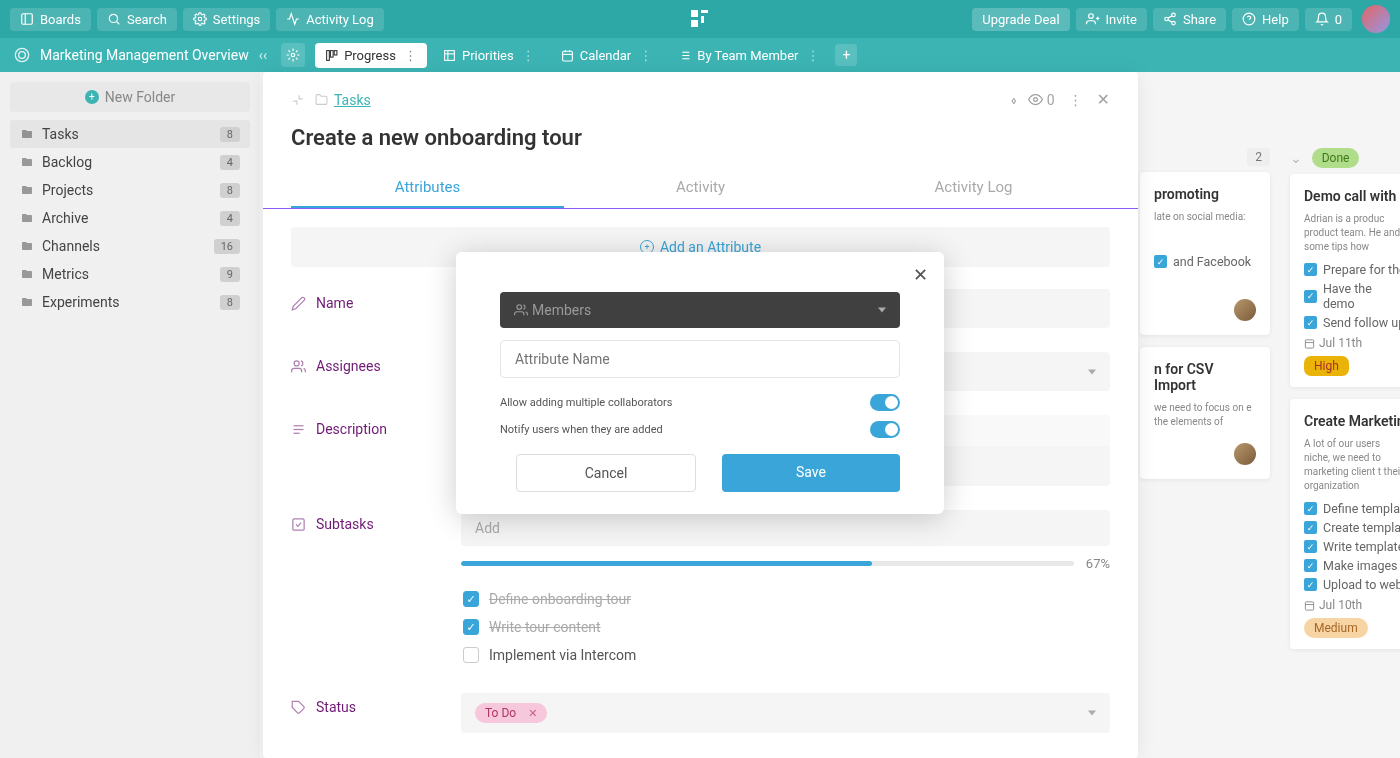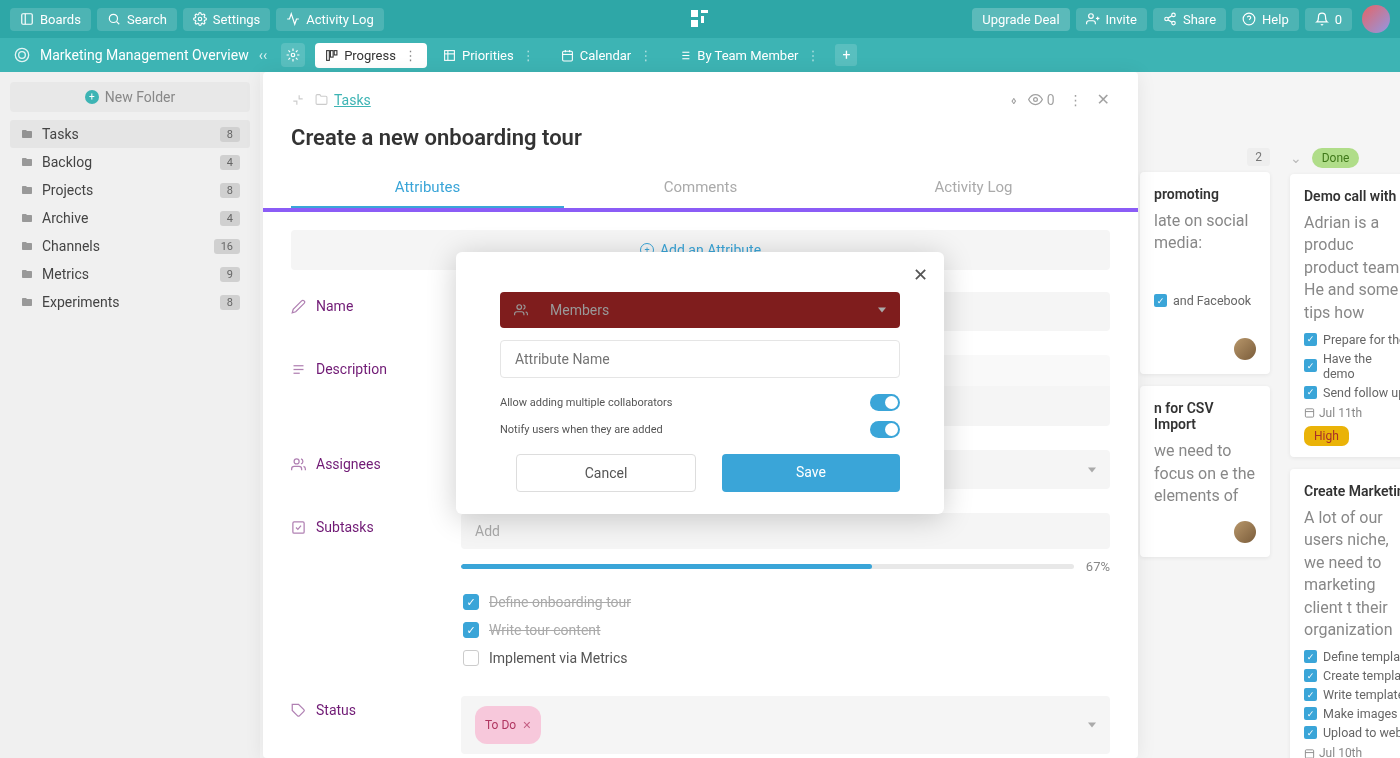--- a/index.html
+++ b/index.html
@@ -44,21 +44,21 @@
 
 .detail-panel { position: absolute; left: 263px; top: 72px; width: 875px; height: 686px; background: #fff; box-shadow: 0 2px 20px rgba(0,0,0,0.08); z-index: 10; border-radius: 4px; overflow-y: auto; }
 .detail-head { display: flex; align-items: center; padding: 18px 28px 12px; gap: 10px; }
 .dh-collapse { opacity: 0.5; cursor: pointer; font-size: 14px; color: #888; }
 .dh-breadcrumb { display: flex; align-items: center; gap: 6px; font-size: 14px; }
 .dh-breadcrumb a { color: #3db4b4; text-decoration: underline; }
 .dh-folder-icon { opacity: 0.5; }
 .dh-right { margin-left: auto; display: flex; gap: 14px; align-items: center; opacity: 0.55; font-size: 14px; color: #555; }
 .dh-right .nav { letter-spacing: -3px; }
 .detail-title { font-size: 22px; font-weight: 600; color: #333; padding: 4px 28px 14px; }
-.detail-tabs { display: flex; border-bottom: 4px solid #8b5cf6; padding: 0 28px; margin-top: 4px; }
+.detail-tabs { display: flex; border-bottom: 1px solid #8b5cf6; padding: 0 28px; margin-top: 4px; }
 .dtab { flex: 1; text-align: center; padding: 10px; font-size: 15px; color: #aaa; cursor: pointer; }
 .dtab.active { color: #3aa5d8; border-bottom: 2px solid #3aa5d8; }
 
 .detail-body { padding: 18px 28px; }
 .add-attr { background: #f5f5f5; border-radius: 4px; padding: 12px; text-align: center; color: #3aa5d8; font-size: 14px; margin-bottom: 22px; cursor: pointer; display: flex; align-items: center; justify-content: center; gap: 6px; }
 .add-attr .plus-circ { width: 14px; height: 14px; border: 1.5px solid #3aa5d8; border-radius: 50%; display: inline-flex; align-items: center; justify-content: center; font-size: 9px; line-height: 1; }
 
 .attr-row { display: flex; align-items: flex-start; margin-bottom: 24px; gap: 20px; }
 .attr-label { width: 150px; display: flex; align-items: center; gap: 10px; color: #701a75; font-size: 14px; padding-top: 6px; }
 .attr-label .aicon { width: 15px; height: 15px; opacity: 0.55; flex-shrink: 0; }
@@ -76,46 +76,46 @@
 .progress-fill { height: 100%; background: #3aa5d8; border-radius: 3px; }
 .progress-pct { color: #888; font-size: 13px; }
 
 .subtask-item { display: flex; align-items: center; gap: 10px; padding: 6px 2px; font-size: 14px; }
 .chk { width: 16px; height: 16px; border: 1.5px solid #ccc; border-radius: 3px; display: inline-flex; align-items: center; justify-content: center; flex-shrink: 0; }
 .chk.checked { background: #3aa5d8; border-color: #3aa5d8; }
 .chk.checked::after { content: '✓'; color: #fff; font-size: 11px; }
 .subtask-item.done .stxt { color: #aaa; text-decoration: line-through; }
 .subtask-item .stxt { color: #555; }
 
-.tag-pill { display: inline-flex; align-items: center; gap: 6px; padding: 12px 10px; border-radius: 12px; font-size: 12px; }
+.tag-pill { display: inline-flex; align-items: center; gap: 12px; padding: 3px 10px; border-radius: 12px; font-size: 12px; }
 .tag-todo { background: #f7c8db; color: #b03560; }
 .tag-x { opacity: 0.7; cursor: pointer; font-size: 11px; }
 
 
 .modal-overlay { position: absolute; inset: 0; z-index: 50; display: flex; align-items: flex-start; justify-content: center; padding-top: 252px; }
 .modal { width: 488px; background: #fff; border-radius: 6px; box-shadow: 0 4px 30px rgba(0,0,0,0.2); padding: 14px 22px 22px; position: relative; }
 .modal-close { position: absolute; right: 16px; top: 12px; font-size: 18px; color: #555; cursor: pointer; }
 .modal-body { padding: 26px 22px 0; }
-.msel { background: #7f1d1d; border-radius: 4px; padding: 10px 14px; color: #999; font-size: 14px; display: flex; align-items: center; gap: 22px; margin-bottom: 12px; position: relative; }
+.msel { background: #404040; border-radius: 4px; padding: 10px 14px; color: #999; font-size: 14px; display: flex; align-items: center; gap: 4px; margin-bottom: 12px; position: relative; }
 .msel::after { content: ''; position: absolute; right: 14px; top: 50%; transform: translateY(-50%); width: 0; height: 0; border-left: 4px solid transparent; border-right: 4px solid transparent; border-top: 5px solid #aaa; }
 .minput { width: 100%; border: 1px solid #e5e5e5; border-radius: 4px; padding: 10px 14px; font-size: 14px; color: #999; margin-bottom: 16px; outline: none; }
 .mrow { display: flex; align-items: center; justify-content: space-between; font-size: 11px; color: #555; margin-bottom: 10px; }
 .toggle { width: 30px; height: 17px; background: #3aa5d8; border-radius: 10px; position: relative; cursor: pointer; }
 .toggle::after { content: ''; position: absolute; right: 2px; top: 2px; width: 13px; height: 13px; background: #fff; border-radius: 50%; }
 .mbtns { display: flex; gap: 10px; margin-top: 16px; }
 .mbtn { flex: 1; padding: 10px; border-radius: 4px; font-size: 14px; text-align: center; cursor: pointer; margin-left: 16px; }
 .mbtn.cancel { background: #fff; border: 1px solid #ddd; color: #555; }
 .mbtn.save { background: #3aa5d8; color: #fff; border: none; } 
 .col-head { display: flex; align-items: center; justify-content: flex-end; gap: 8px; padding: 6px 0; }
 .col-count { background: #eee; color: #777; padding: 2px 8px; border-radius: 3px; font-size: 12px; }
 .col-pill { padding: 3px 10px; border-radius: 12px; font-size: 12px; }
 .done-pill { background: #b0dd89; color: #3f7919; }
 .card { background: #fff; border-radius: 4px; box-shadow: 0 1px 4px rgba(0,0,0,0.07); padding: 14px; margin-bottom: 12px; font-size: 13px; color: #555; }
 .card-title { font-weight: 600; color: #333; font-size: 14px; margin-bottom: 8px; }
-.card-text { color: #888; font-size: 16px; margin-bottom: 8px; line-height: 1.4; }
+.card-text { color: #888; font-size: 10px; margin-bottom: 8px; line-height: 1.4; }
 .card-chk { display: flex; align-items: center; gap: 6px; font-size: 12.5px; color: #666; margin-bottom: 4px; }
 .card-chk .cc { width: 13px; height: 13px; background: #3aa5d8; border-radius: 2px; display: inline-flex; align-items: center; justify-content: center; color: #fff; font-size: 9px; }
 .card-date { display: flex; align-items: center; gap: 4px; font-size: 12px; color: #888; margin-top: 6px; }
 .card-avatar { width: 22px; height: 22px; border-radius: 50%; background: linear-gradient(135deg,#b8976b,#7a5c3a); margin-left: auto; }
 .pill-high { background: #eab308; color: #a83028; border-radius: 7px; }
 .pill-med { background: #f7d4a3; color: #a86628; }
 .col-chevron { color: #bbb; font-size: 14px; }
 
 svg { display: block; }
 </style>
@@ -431,73 +431,73 @@
           </svg>
         <span>0</span>
       </span>
       <span>⋮</span>
       <span style="font-size:16px;">✕</span>
     </div>
   </div>
   <div class="detail-title">Create a new onboarding tour</div>
   <div class="detail-tabs">
     <div class="dtab active">Attributes</div>
-    <div class="dtab">Comments</div>
+    <div class="dtab">Activity</div>
     <div class="dtab">Activity Log</div>
   </div>
   <div class="detail-body">
     <div class="add-attr">
       <span class="plus-circ">+</span>
       <span>Add an Attribute</span>
     </div>
 
     <div class="attr-row">
       <div class="attr-label">
           <svg class="aicon" viewBox="0 0 24 24" fill="none" stroke="currentColor" stroke-width="2">
             <path d="M17 3a2.8 2.8 0 0 1 4 4L7.5 20.5 2 22l1.5-5.5L17 3z"></path>
           </svg>
           <span>Name</span>
         </div>
       <div class="attr-field">
           <div class="field-box">&nbsp;</div>
+        </div>
+    </div>
+
+    <div class="attr-row">
+      <div class="attr-label">
+          <svg class="aicon" viewBox="0 0 24 24" fill="none" stroke="currentColor" stroke-width="2">
+            <path d="M17 21v-2a4 4 0 0 0-4-4H5a4 4 0 0 0-4 4v2"></path>
+            <circle cx="9" cy="7" r="4"></circle>
+            <path d="M23 21v-2a4 4 0 0 0-3-3.87"></path>
+            <path d="M16 3.13a4 4 0 0 1 0 7.75"></path>
+          </svg>
+          <span>Assignees</span>
+        </div>
+      <div class="attr-field">
+          <div class="field-box dd">&nbsp;</div>
         </div>
     </div>
 
     <div class="attr-row">
       <div class="attr-label">
           <svg class="aicon" viewBox="0 0 24 24" fill="none" stroke="currentColor" stroke-width="2">
             <line x1="4" y1="6" x2="20" y2="6"></line>
             <line x1="4" y1="12" x2="20" y2="12"></line>
             <line x1="4" y1="18" x2="14" y2="18"></line>
           </svg>
           <span>Description</span>
         </div>
       <div class="attr-field">
         <div class="rich-tb">
             <span>↶</span>
             <span>↷</span>
             <span>☺</span>
           </div>
         <div class="rich-body">Infinity more quickly</div>
       </div>
-    </div>
-
-    <div class="attr-row">
-      <div class="attr-label">
-          <svg class="aicon" viewBox="0 0 24 24" fill="none" stroke="currentColor" stroke-width="2">
-            <path d="M17 21v-2a4 4 0 0 0-4-4H5a4 4 0 0 0-4 4v2"></path>
-            <circle cx="9" cy="7" r="4"></circle>
-            <path d="M23 21v-2a4 4 0 0 0-3-3.87"></path>
-            <path d="M16 3.13a4 4 0 0 1 0 7.75"></path>
-          </svg>
-          <span>Assignees</span>
-        </div>
-      <div class="attr-field">
-          <div class="field-box dd">&nbsp;</div>
-        </div>
     </div>
 
     <div class="attr-row">
       <div class="attr-label">
           <svg class="aicon" viewBox="0 0 24 24" fill="none" stroke="currentColor" stroke-width="2">
             <rect x="3" y="3" width="18" height="18" rx="2"></rect>
             <polyline points="8 12 11 15 16 9"></polyline>
           </svg>
           <span>Subtasks</span>
         </div>
@@ -513,21 +513,21 @@
             <div class="subtask-item done">
               <span class="chk checked"></span>
               <span class="stxt">Define onboarding tour</span>
             </div>
             <div class="subtask-item done">
               <span class="chk checked"></span>
               <span class="stxt">Write tour content</span>
             </div>
             <div class="subtask-item">
               <span class="chk "></span>
-              <span class="stxt">Implement via Metrics</span>
+              <span class="stxt">Implement via Intercom</span>
             </div>
           </div>
       </div>
     </div>
 
     <div class="attr-row">
       <div class="attr-label">
           <svg class="aicon" viewBox="0 0 24 24" fill="none" stroke="currentColor" stroke-width="2">
             <path d="M20.59 13.41l-7.17 7.17a2 2 0 0 1-2.83 0L2 12V2h10l8.59 8.59a2 2 0 0 1 0 2.82z"></path>
             <line x1="7" y1="7" x2="7" y2="7"></line>

